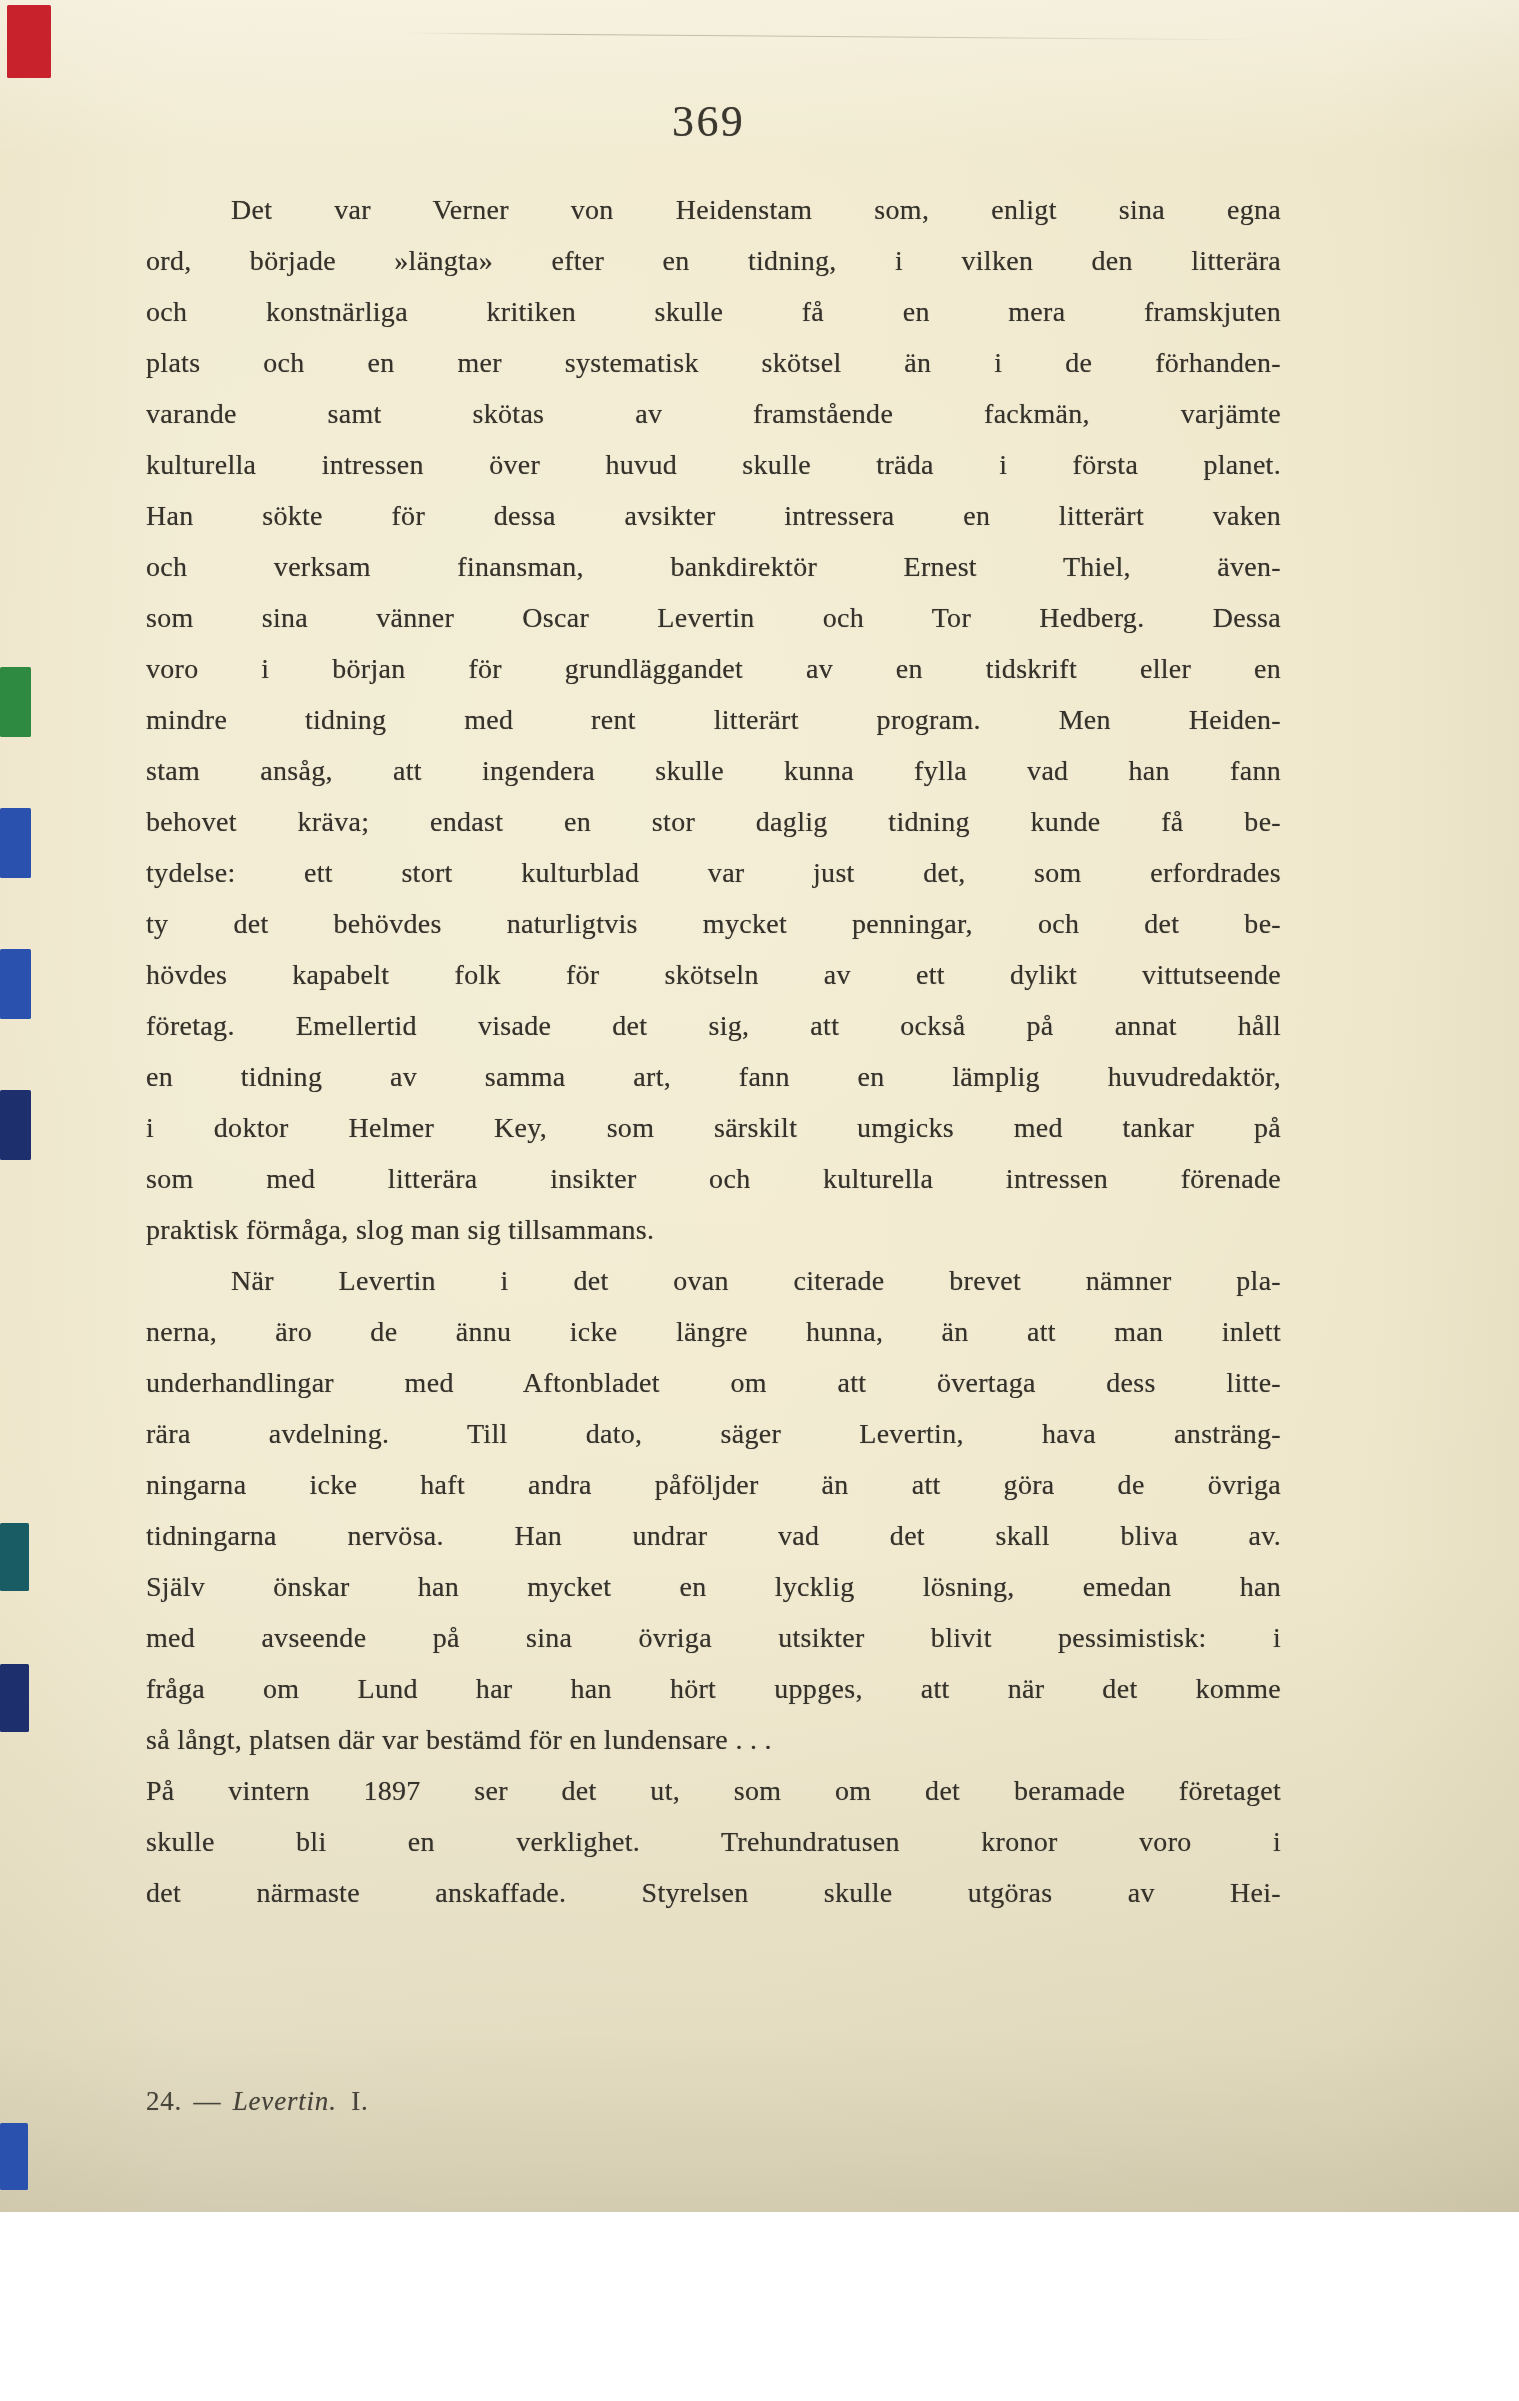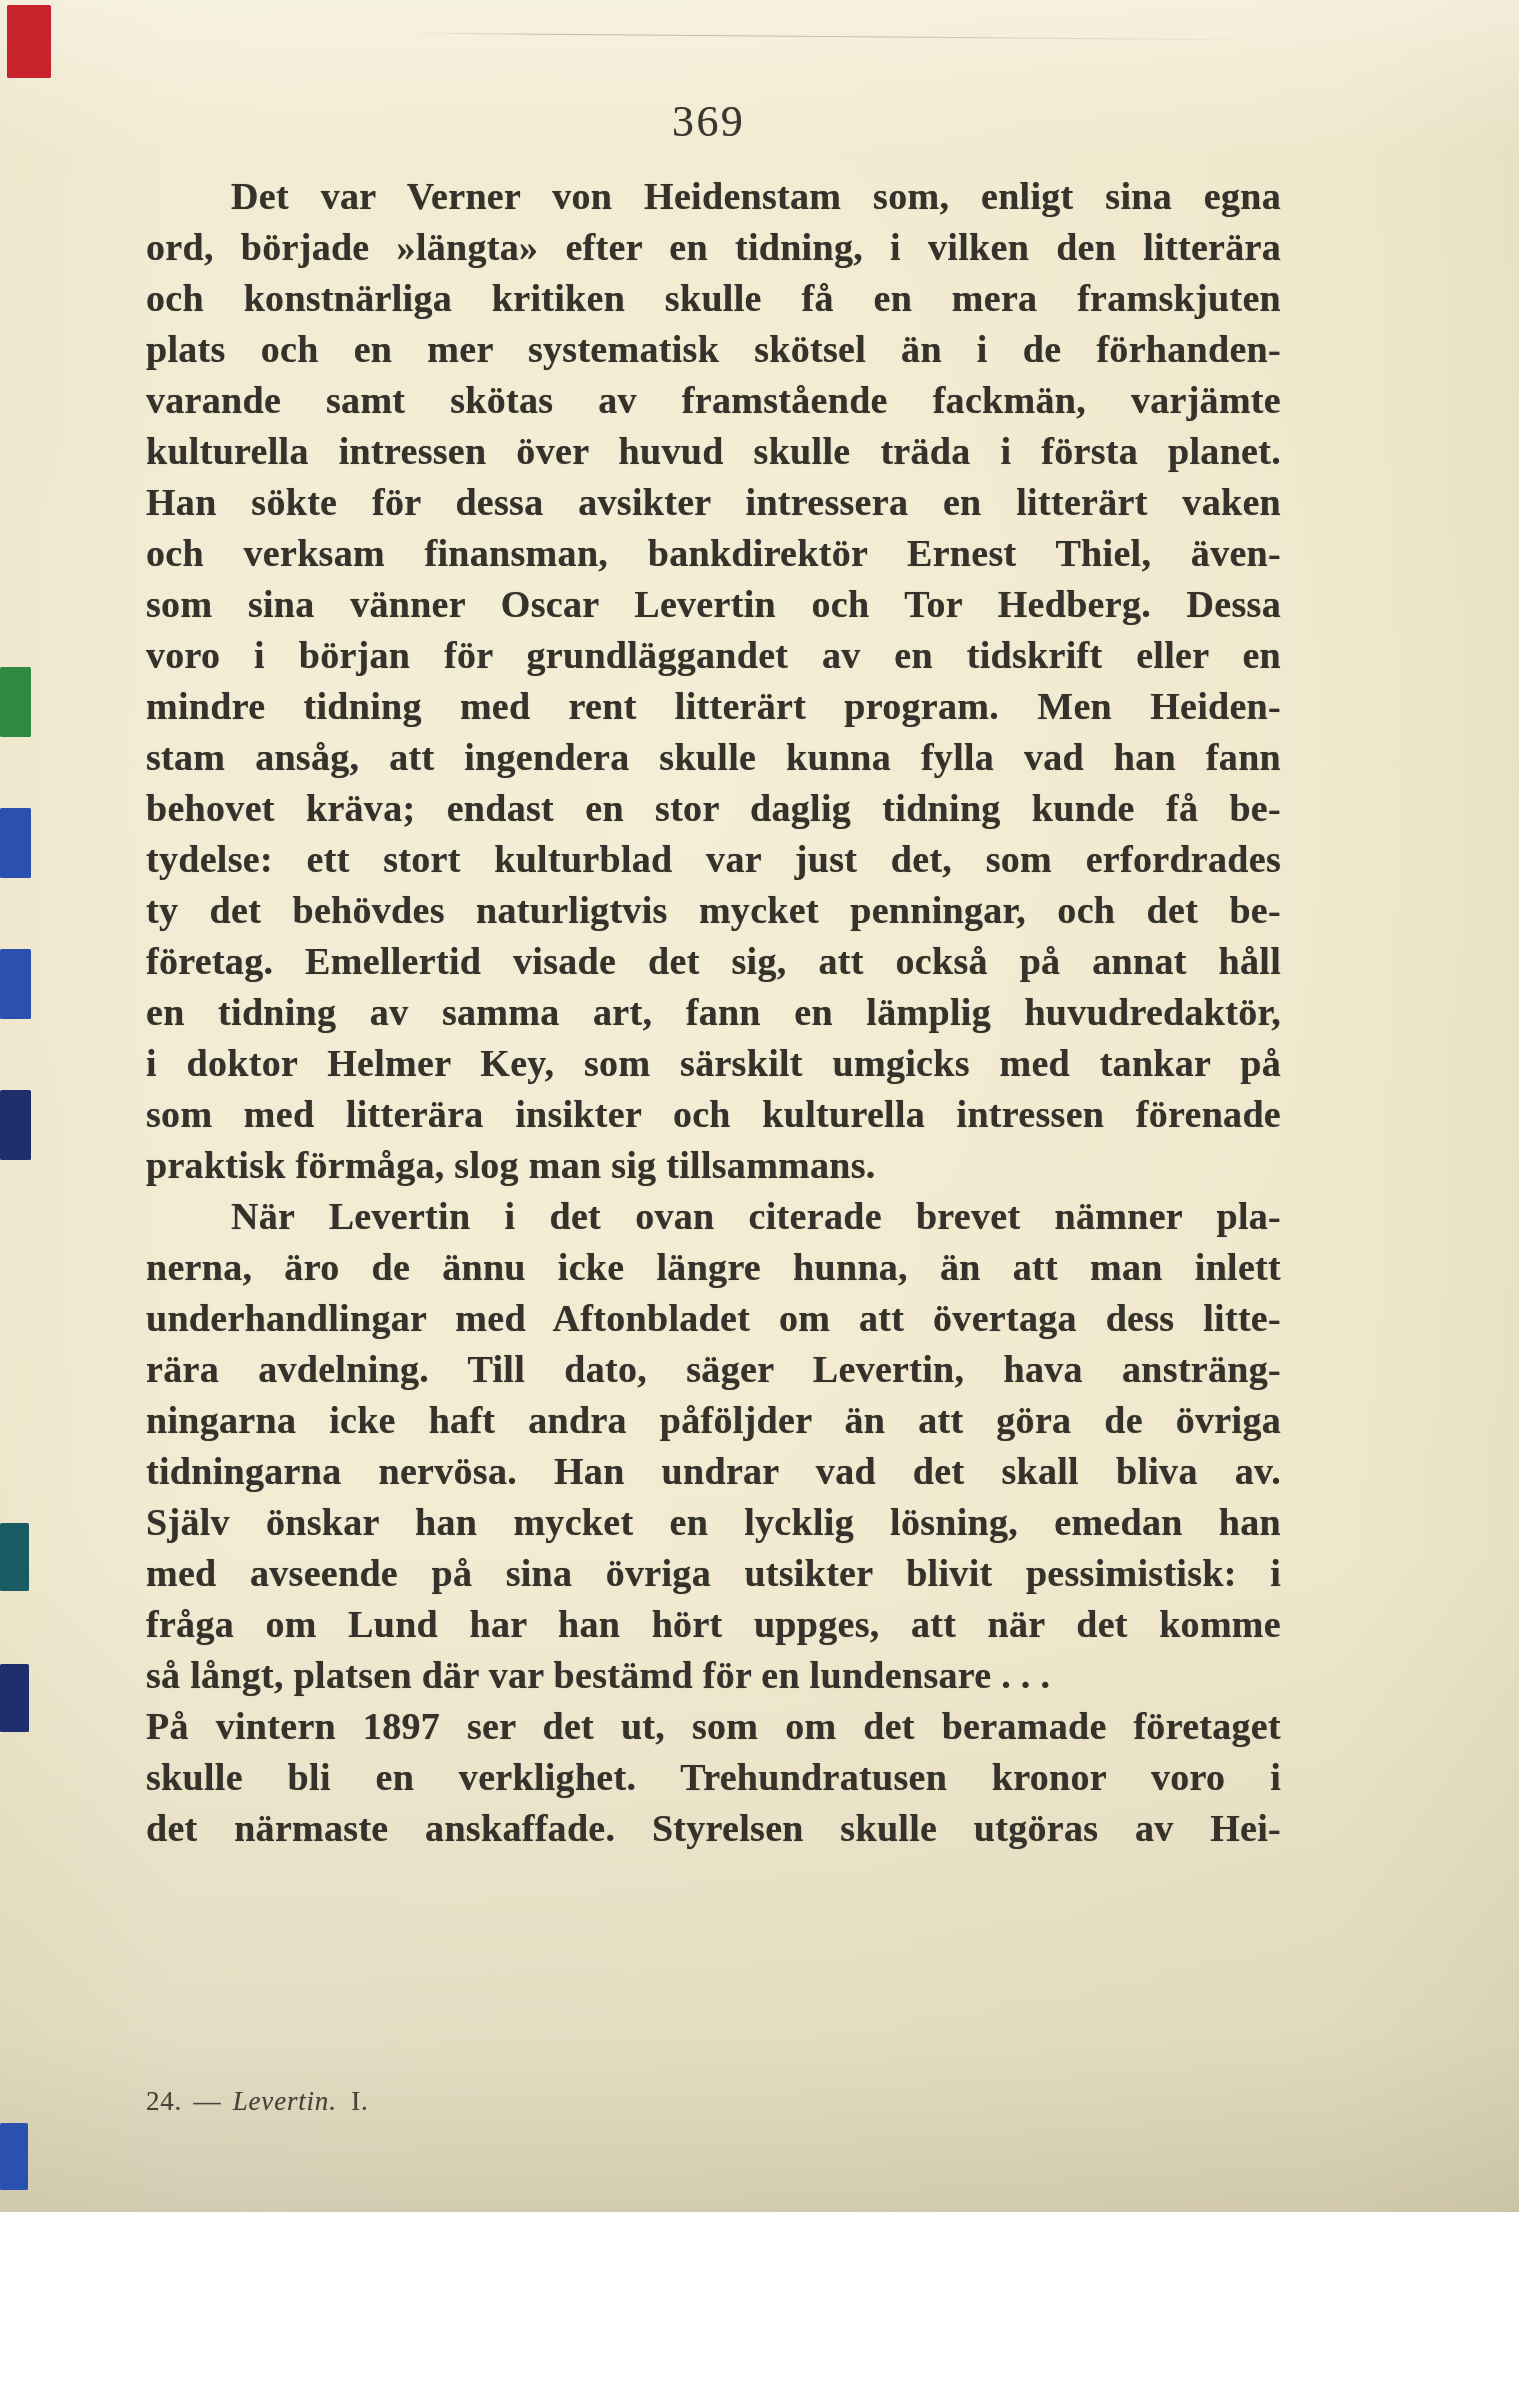--- a/index.html
+++ b/index.html
@@ -20,25 +20,24 @@
     position:absolute;left:406px;top:36px;width:860px;height:0.8px;
     background:linear-gradient(90deg, rgba(150,140,108,0) 0%, rgba(150,140,108,0.55) 18%, rgba(150,140,108,0.45) 60%, rgba(150,140,108,0) 100%);
     transform:rotate(0.45deg);
   }
   .page-number{
     position:absolute;left:672px;top:96px;
     font-size:44px;color:#3a372f;letter-spacing:2.4px;
     text-shadow:0 0 0.8px rgba(58,55,47,0.5);
   }
   .text-block{
-    position:absolute;left:146px;top:171px;width:1135px;
-    font-size:38px;line-height:51px;color:#35322b;
+    position:absolute;left:146px;top:184px;width:1135px;
+    font-size:28px;line-height:51px;color:#35322b;
     letter-spacing:0.3px;
     text-shadow:0 0 0.8px rgba(53,50,43,0.55);
-    font-weight:bold;
   }
   .line{
     height:51px;overflow:hidden;
     text-align:justify;text-align-last:justify;
   }
   .line.indent{padding-left:85px;}
   .line.nojust{text-align:right;text-align-last:left;}
   .footer{
     position:absolute;left:146px;top:2086px;
     font-size:27px;color:#46433a;letter-spacing:0.8px;
@@ -66,20 +65,21 @@
       <div class="line">kulturella intressen över huvud skulle träda i första planet.</div>
       <div class="line">Han sökte för dessa avsikter intressera en litterärt vaken</div>
       <div class="line">och verksam finansman, bankdirektör Ernest Thiel, även-</div>
       <div class="line">som sina vänner Oscar Levertin och Tor Hedberg.  Dessa</div>
       <div class="line">voro i början för grundläggandet av en tidskrift eller en</div>
       <div class="line">mindre tidning med rent litterärt program.  Men Heiden-</div>
       <div class="line">stam ansåg, att ingendera skulle kunna fylla vad han fann</div>
       <div class="line">behovet kräva; endast en stor daglig tidning kunde få be-</div>
       <div class="line">tydelse: ett stort kulturblad var just det, som erfordrades</div>
       <div class="line">ty det behövdes naturligtvis mycket penningar, och det be-</div>
+      <div class="line">hövdes kapabelt folk för skötseln av ett dylikt vittutseende</div>
       <div class="line">företag.  Emellertid visade det sig, att också på annat håll</div>
       <div class="line">en tidning av samma art, fann en lämplig huvudredaktör,</div>
       <div class="line">i doktor Helmer Key, som särskilt umgicks med tankar på</div>
       <div class="line">som med litterära insikter och kulturella intressen förenade</div>
       <div class="line nojust">praktisk förmåga, slog man sig tillsammans.</div>
       <div class="line indent">När Levertin i det ovan citerade brevet nämner pla-</div>
       <div class="line">nerna, äro de ännu icke längre hunna, än att man inlett</div>
       <div class="line">underhandlingar med Aftonbladet om att övertaga dess litte-</div>
       <div class="line">rära avdelning.  Till dato, säger Levertin, hava ansträng-</div>
       <div class="line">ningarna icke haft andra påföljder än att göra de övriga</div>

